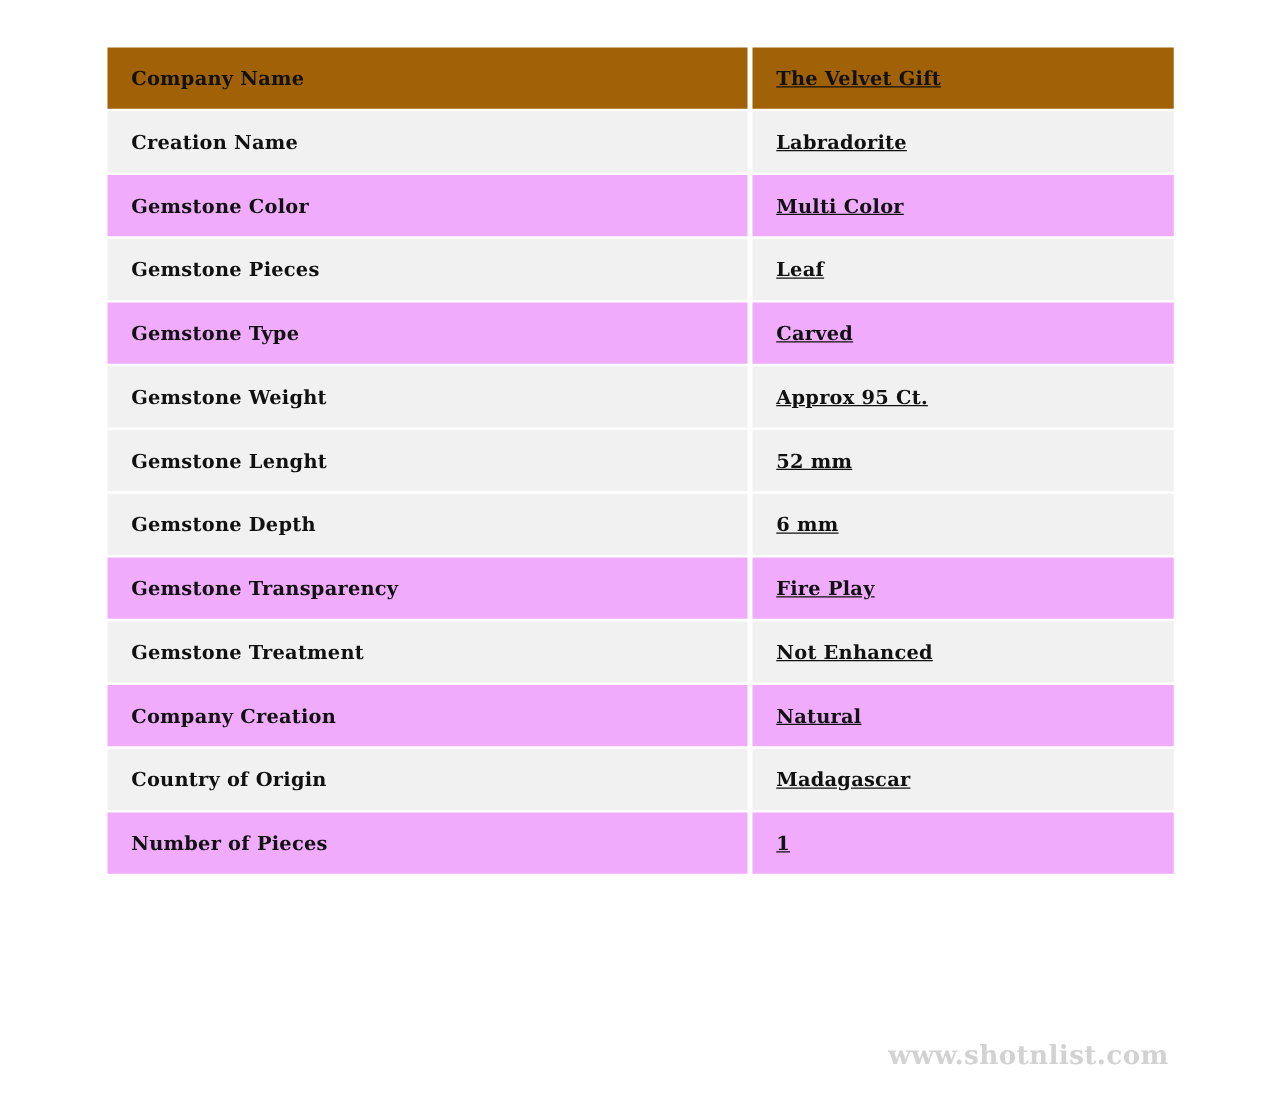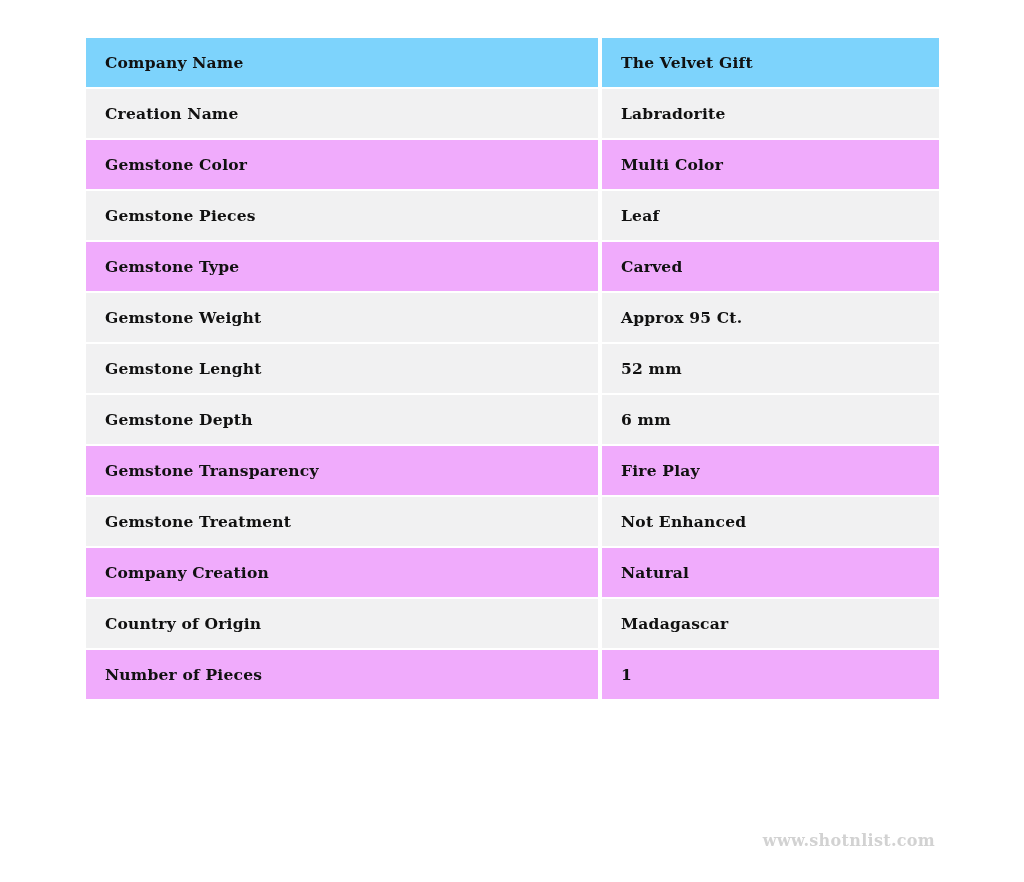--- a/index.html
+++ b/index.html
@@ -36,30 +36,30 @@
     padding-left: 19px;
     padding-right: 10px;
     font-weight: bold;
     font-size: 15.5px;
     color: #111111;
     letter-spacing: 0.2px;
     white-space: nowrap;
     overflow: hidden;
   }
   .cell.label { width: 512px; }
-  .cell.value { width: 337px; }
-  .row.header .cell { background: #7dd3fc; }
+  .cell.value { width: 337px; text-decoration: underline; }
+  .row.header .cell { background: #a16207; }
   .row.stripe .cell { background: #f1f1f2; }
   .row.plain  .cell { background: #f0abfc; }
   .watermark {
     position: absolute;
     top: 831px;
     right: 89px;
     font-weight: bold;
-    font-size: 16px;
+    font-size: 21px;
     color: #d2d2d2;
     letter-spacing: 0.3px;
   }
 </style>
 </head>
 <body>
 
 <div class="page">
 
   <div class="spec-table">

